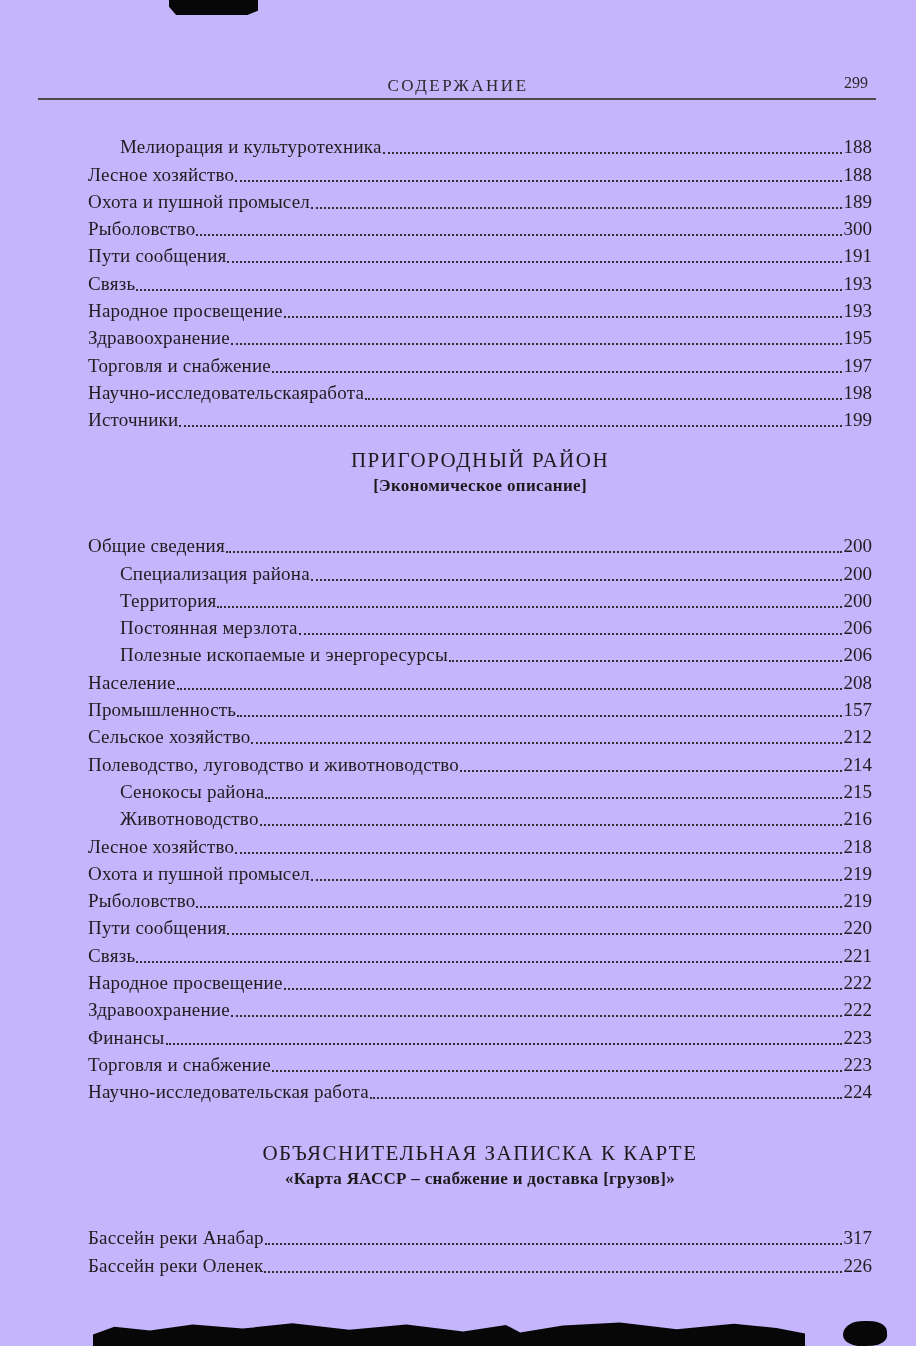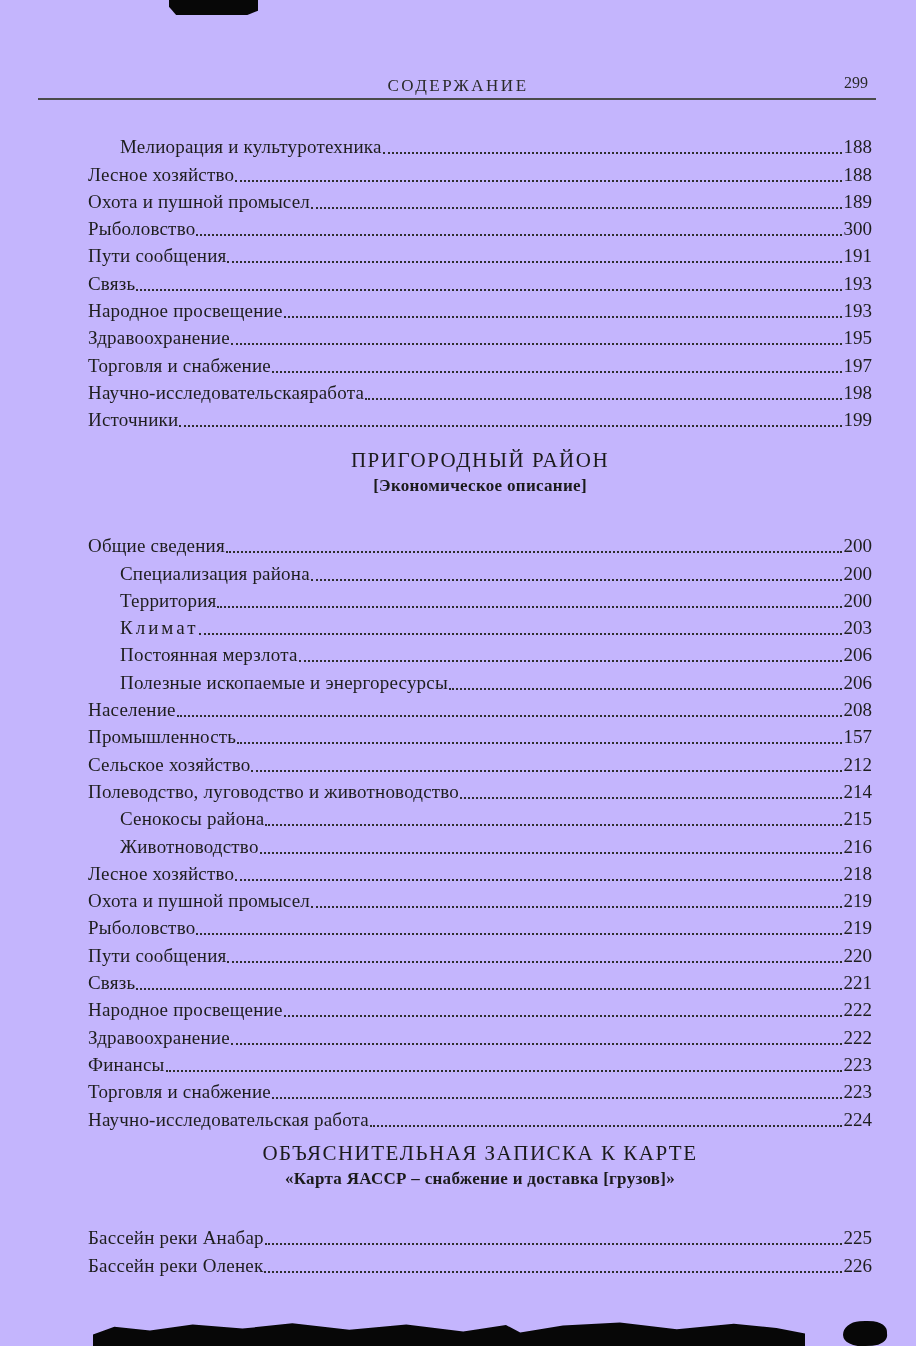--- a/index.html
+++ b/index.html
@@ -187,25 +187,20 @@
           <span class="toc-title">Специализация района</span>
           <span class="dot-leader"></span>
           <span class="toc-page">200</span>
         </div>
         <div class="toc-row indent-1">
           <span class="toc-title">Территория</span>
           <span class="dot-leader"></span>
           <span class="toc-page">200</span>
         </div>
         <div class="toc-row indent-1">
-          <span class="toc-title spaced">Климат</span>
-          <span class="dot-leader"></span>
-          <span class="toc-page">203</span>
-        </div>
-        <div class="toc-row indent-1">
           <span class="toc-title">Постоянная мерзлота</span>
           <span class="dot-leader"></span>
           <span class="toc-page">206</span>
         </div>
         <div class="toc-row indent-1">
           <span class="toc-title">Полезные ископаемые и энергоресурсы</span>
           <span class="dot-leader"></span>
           <span class="toc-page">206</span>
         </div>
         <div class="toc-row indent-0">
@@ -290,21 +285,21 @@
         </div>
       </div>
       <div class="toc-section sec-2">
         <div class="section-heading">
           <div class="section-heading-line1">ОБЪЯСНИТЕЛЬНАЯ ЗАПИСКА К КАРТЕ</div>
           <div class="section-heading-line2">«Карта ЯАССР – снабжение и доставка [грузов]»</div>
         </div>
         <div class="toc-row indent-0">
           <span class="toc-title">Бассейн реки Анабар</span>
           <span class="dot-leader"></span>
-          <span class="toc-page">225</span>
+          <span class="toc-page">317</span>
         </div>
         <div class="toc-row indent-0">
           <span class="toc-title">Бассейн реки Оленек</span>
           <span class="dot-leader"></span>
           <span class="toc-page">226</span>
         </div>
       </div>
     </div>
 
   <div class="scan-mark scan-mark-bottom-main"></div>

